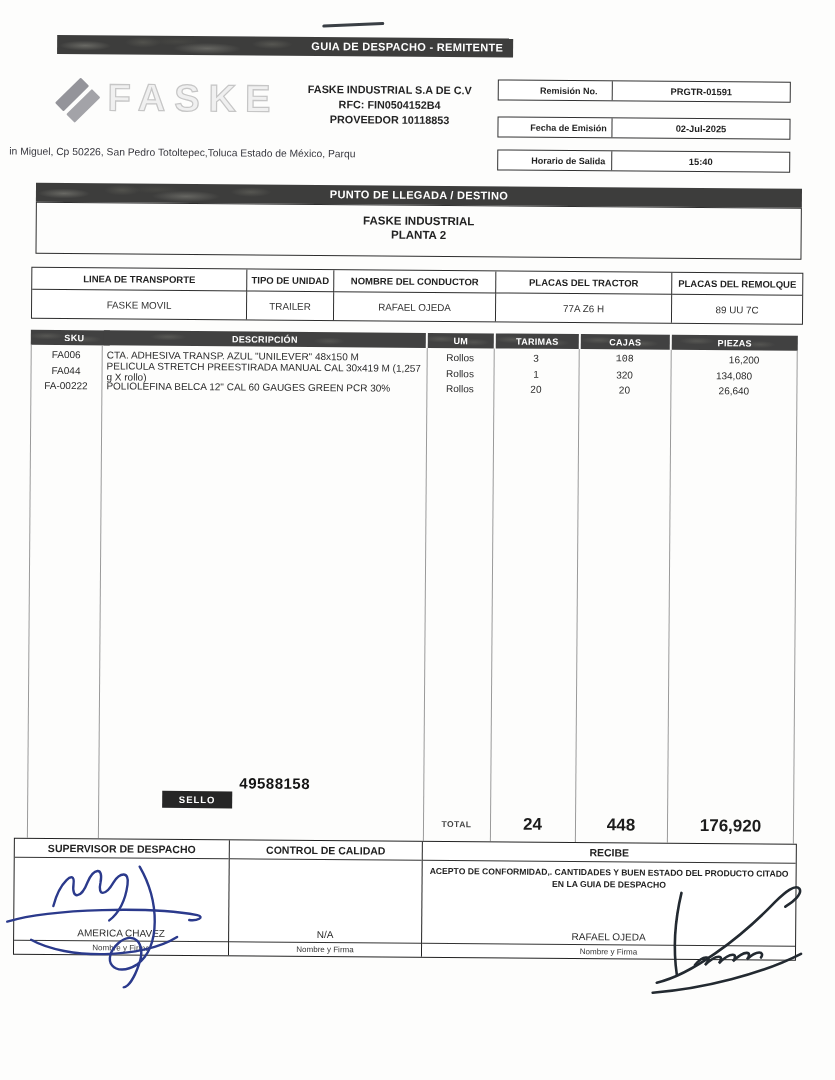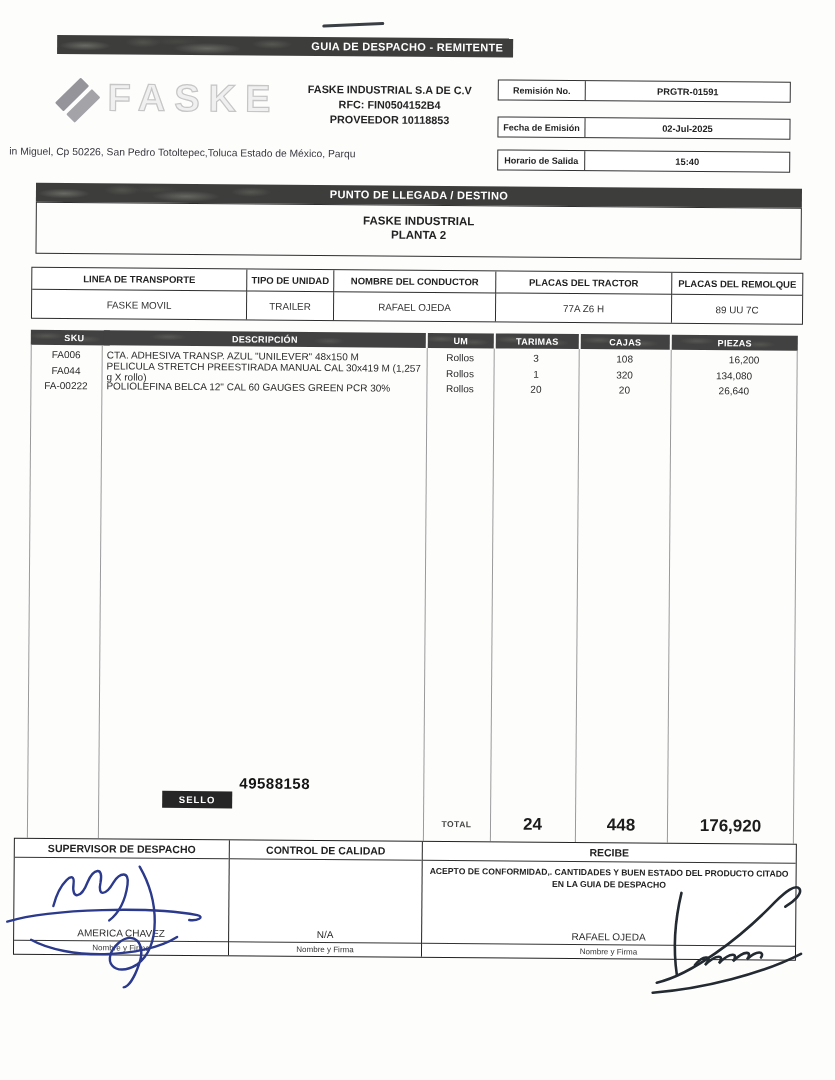--- a/index.html
+++ b/index.html
@@ -25,21 +25,21 @@
   .logo-icon{left:56px;top:78px;width:44px;height:44px;transform:rotate(-45deg);}
   .logo-icon .b1,.logo-icon .b2{position:absolute;left:4px;width:36px;height:12px;border-radius:1px;}
   .logo-icon .b1{top:8px;background:#94949a;}
   .logo-icon .b2{top:24px;background:#a3a3a8;}
   .wordmark{left:108px;top:76px;font-size:38px;font-weight:bold;letter-spacing:9px;
             color:rgba(205,205,205,.25);-webkit-text-stroke:1.2px #c6c6c6;}
 
   .company{left:268px;top:80px;width:244px;text-align:center;font-weight:bold;font-size:10.8px;line-height:15px;color:#242424;}
 
   .infobox{left:498px;width:291px;height:19px;border:1.3px solid #323232;display:flex;align-items:stretch;background:#fff;}
-  .infobox .lbl{width:86px;border-right:1.3px solid #323232;font-size:9px;font-weight:bold;display:flex;align-items:center;justify-content:center;color:#222;}
+  .infobox .lbl{width:86px;border-right:1.3px solid #323232;font-size:9px;font-weight:bold;display:flex;align-items:center;justify-content:center;color:#222;margin-left:27px;}
   .infobox .val{flex:1;font-size:9.3px;font-weight:bold;display:flex;align-items:center;justify-content:center;color:#222;}
 
   .address{left:10px;top:146px;font-size:10.3px;color:#38383f;}
 
   .destbox{left:37px;top:202px;width:766px;height:52px;border:1.5px solid #2e2e2e;box-sizing:border-box;text-align:center;}
   .destbox .l1{margin-top:9px;font-weight:bold;font-size:11.5px;color:#222;}
   .destbox .l2{margin-top:2px;font-weight:bold;font-size:11.5px;color:#222;}
 
   
   .transport{left:33px;top:267px;width:772px;border:1.3px solid #2e2e2e;box-sizing:border-box;background:#fff;}
@@ -161,21 +161,21 @@
     <div class="vline" style="left:463px;"></div>
     <div class="vline" style="left:548px;"></div>
     <div class="vline" style="left:640px;"></div>
     <div class="vline" style="left:766px;"></div>
 
     <div class="irow" style="top:2px;">
       <div class="ic" style="left:0;width:71px;">FA006</div>
       <div class="ic desc" style="left:71px;width:325px;">CTA. ADHESIVA TRANSP. AZUL "UNILEVER" 48x150 M</div>
       <div class="ic" style="left:396px;width:67px;">Rollos</div>
       <div class="ic" style="left:463px;width:85px;">3</div>
-      <div class="ic" style="left:548px;width:92px;">108</div>
+      <div class="ic" style="left:548px;width:92px;font-family:Liberation Mono, monospace;">108</div>
       <div class="ic" style="left:640px;width:147px;">16,200</div>
     </div>
     <div class="irow" style="top:18px;">
       <div class="ic" style="left:0;width:71px;">FA044</div>
       <div class="ic desc" style="left:71px;width:325px;">PELICULA STRETCH PREESTIRADA MANUAL CAL 30x419 M (1,257 g X rollo)</div>
       <div class="ic" style="left:396px;width:67px;">Rollos</div>
       <div class="ic" style="left:463px;width:85px;">1</div>
       <div class="ic" style="left:548px;width:92px;">320</div>
       <div class="ic" style="left:640px;width:127px;">134,080</div>
     </div>

